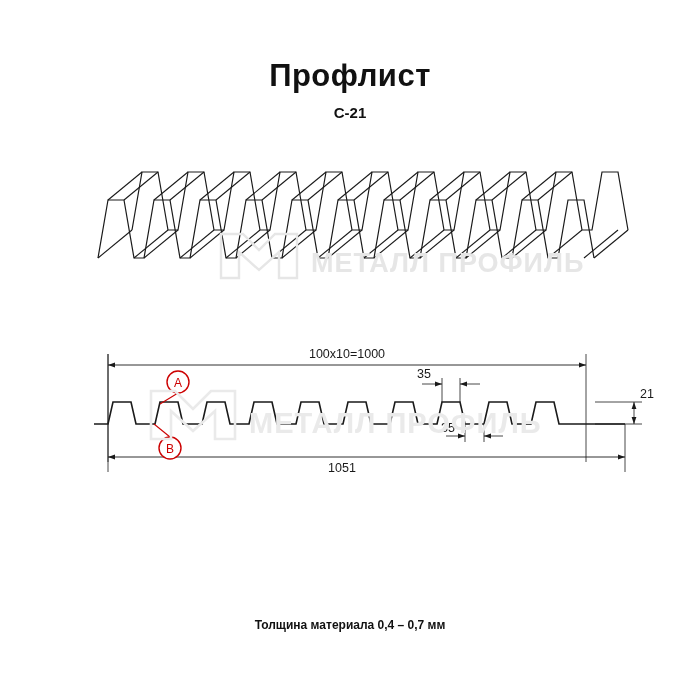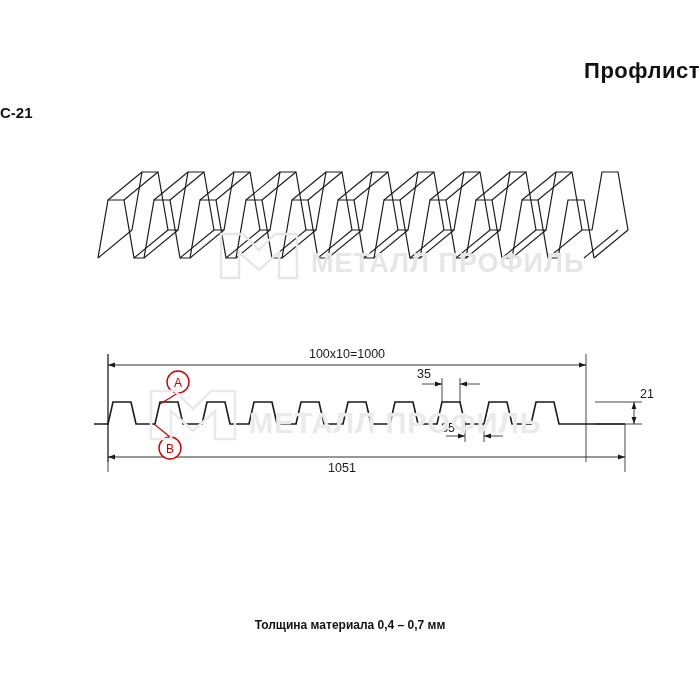--- a/index.html
+++ b/index.html
@@ -18,31 +18,32 @@
   .page {
     position: relative;
     width: 700px;
     height: 700px;
   }
   .title {
     position: absolute;
     top: 58px;
     left: 0;
     width: 700px;
-    text-align: right;
-    font-size: 22px;
+    text-align: center;
+    font-size: 31px;
     font-weight: bold;
     letter-spacing: 0.5px;
     color: #111111;
   }
   .subtitle {
     position: absolute;
     top: 104px;
     left: 0;
     width: 700px;
+    text-align: center;
     font-size: 15px;
     font-weight: bold;
     color: #111111;
   }
   .footnote {
     position: absolute;
     top: 618px;
     left: 0;
     width: 700px;
     text-align: center;

